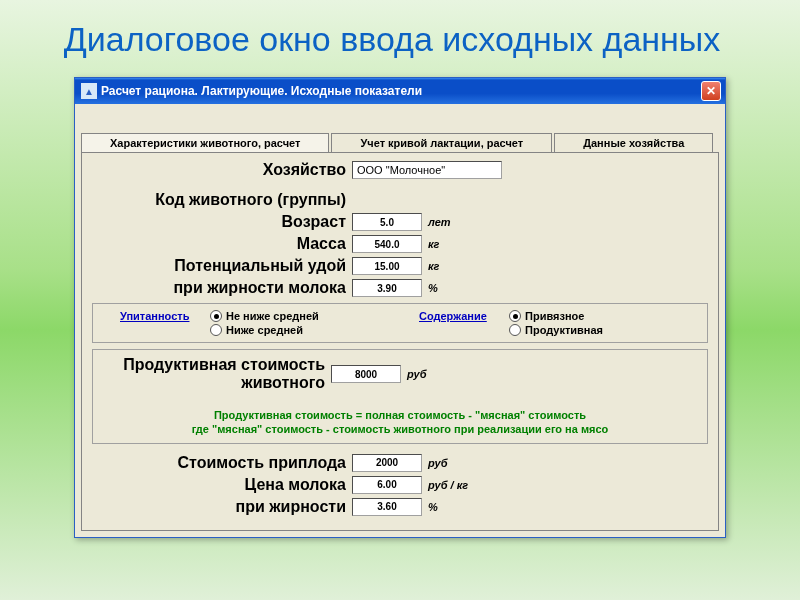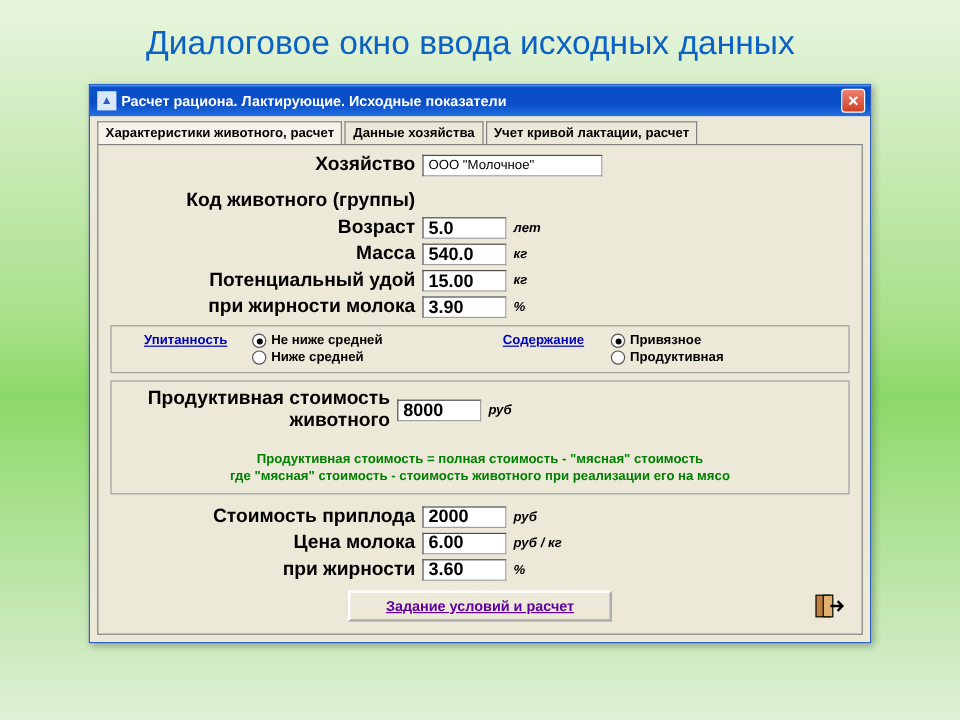--- a/index.html
+++ b/index.html
@@ -4,21 +4,21 @@
 <style>
   * { box-sizing: border-box; margin: 0; padding: 0; }
   body {
     width: 800px; height: 600px;
     background: linear-gradient(to bottom, #e8f5e0 0%, #a8e088 45%, #8cd868 55%, #e0f0d8 100%);
     font-family: Tahoma, Arial, sans-serif;
     overflow: hidden;
   }
   .slide-title {
     color: #0c62c4;
-    font-size: 28px;
+    font-size: 34px;
     font-weight: normal;
     text-align: center;
     padding: 20px 16px 8px 0;
   }
   .window {
     width: 652px;
     margin: 10px auto 0 auto;
     border: 1px solid #2a5fc4;
     background: #ece9d8;
     box-shadow: 2px 2px 6px rgba(0,0,0,0.3);
@@ -53,26 +53,27 @@
   .tabs {
     display: flex;
     padding: 4px 6px 0 6px;
     gap: 2px;
     background: #ece9d8;
   }
   .tab {
     background: #ece9d8;
     border: 1px solid #848484;
     border-bottom: none;
-    padding: 3px 6px;
+    padding: 3px 28px;
     font-size: 11px;
     font-weight: bold;
     color: #000;
     cursor: pointer;
     position: relative;
+    margin-top: 25px;
   }
   .tab.active { background: #f5f3e9; z-index: 2; }
   .panel {
     margin: 0 6px 6px 6px;
     border: 1px solid #848484;
     background: #ece9d8;
     padding: 8px 10px 10px 10px;
     font-size: 11px;
   }
   .row {
@@ -93,25 +94,25 @@
     border: 1px inset #a0a0a0;
     padding: 1px 4px;
     font-size: 11px;
     height: 18px;
   }
   .input-text.wide { width: 150px; }
   .input-num {
     background: #fff;
     border: 1px inset #a0a0a0;
     padding: 1px 4px;
-    font-size: 15px;
+    font-size: 10px;
     font-weight: bold;
     height: 18px;
     width: 70px;
-    text-align: left;
+    text-align: center;
   }
   .unit {
     font-size: 11px;
     font-weight: bold;
     color: #000;
     padding-left: 6px;
     font-style: italic;
   }
   .group-box {
     border: 1px solid #a0a0a0;
@@ -179,22 +180,22 @@
 
 <div class="window">
   <div class="titlebar">
     <span class="icon">▲</span>
     <span class="title-text">Расчет рациона. Лактирующие. Исходные показатели</span>
     <div class="close-btn">✕</div>
   </div>
 
   <div class="tabs">
     <div class="tab active">Характеристики животного, расчет</div>
+    <div class="tab">Учет кривой лактации, расчет</div>
     <div class="tab">Данные хозяйства</div>
-    <div class="tab">Учет кривой лактации, расчет</div>
   </div>
 
   <div class="panel">
 
     <div class="row">
       <div class="label">Хозяйство</div>
       <input class="input-text wide" value="ООО &quot;Молочное&quot;" style="">
     </div>
 
     <div style="height:8px"></div>
@@ -275,25 +276,15 @@
       <div class="label">Цена молока</div>
       <input class="input-num" value="6.00" style="">
       <span class="unit">руб / кг</span>
     </div>
     <div class="row">
       <div class="label">при жирности</div>
       <input class="input-num" value="3.60" style="">
       <span class="unit">%</span>
     </div>
 
-    <div class="bottom-bar">
-      <button class="action-button">Задание условий и расчет</button>
-      <span class="exit-icon">
-        <svg viewBox="0 0 26 22" width="26" height="22">
-          <rect x="2" y="2" width="12" height="18" fill="#c08040" stroke="#000" stroke-width="1"></rect>
-          <rect x="8" y="2" width="8" height="18" fill="#e0b070" stroke="#000" stroke-width="1"></rect>
-          <path d="M 14 11 L 24 11 M 20 7 L 24 11 L 20 15" stroke="#000" stroke-width="2" fill="none"></path>
-        </svg>
-      </span>
-    </div>
 
   </div>
 </div>
 
 </body></html>

